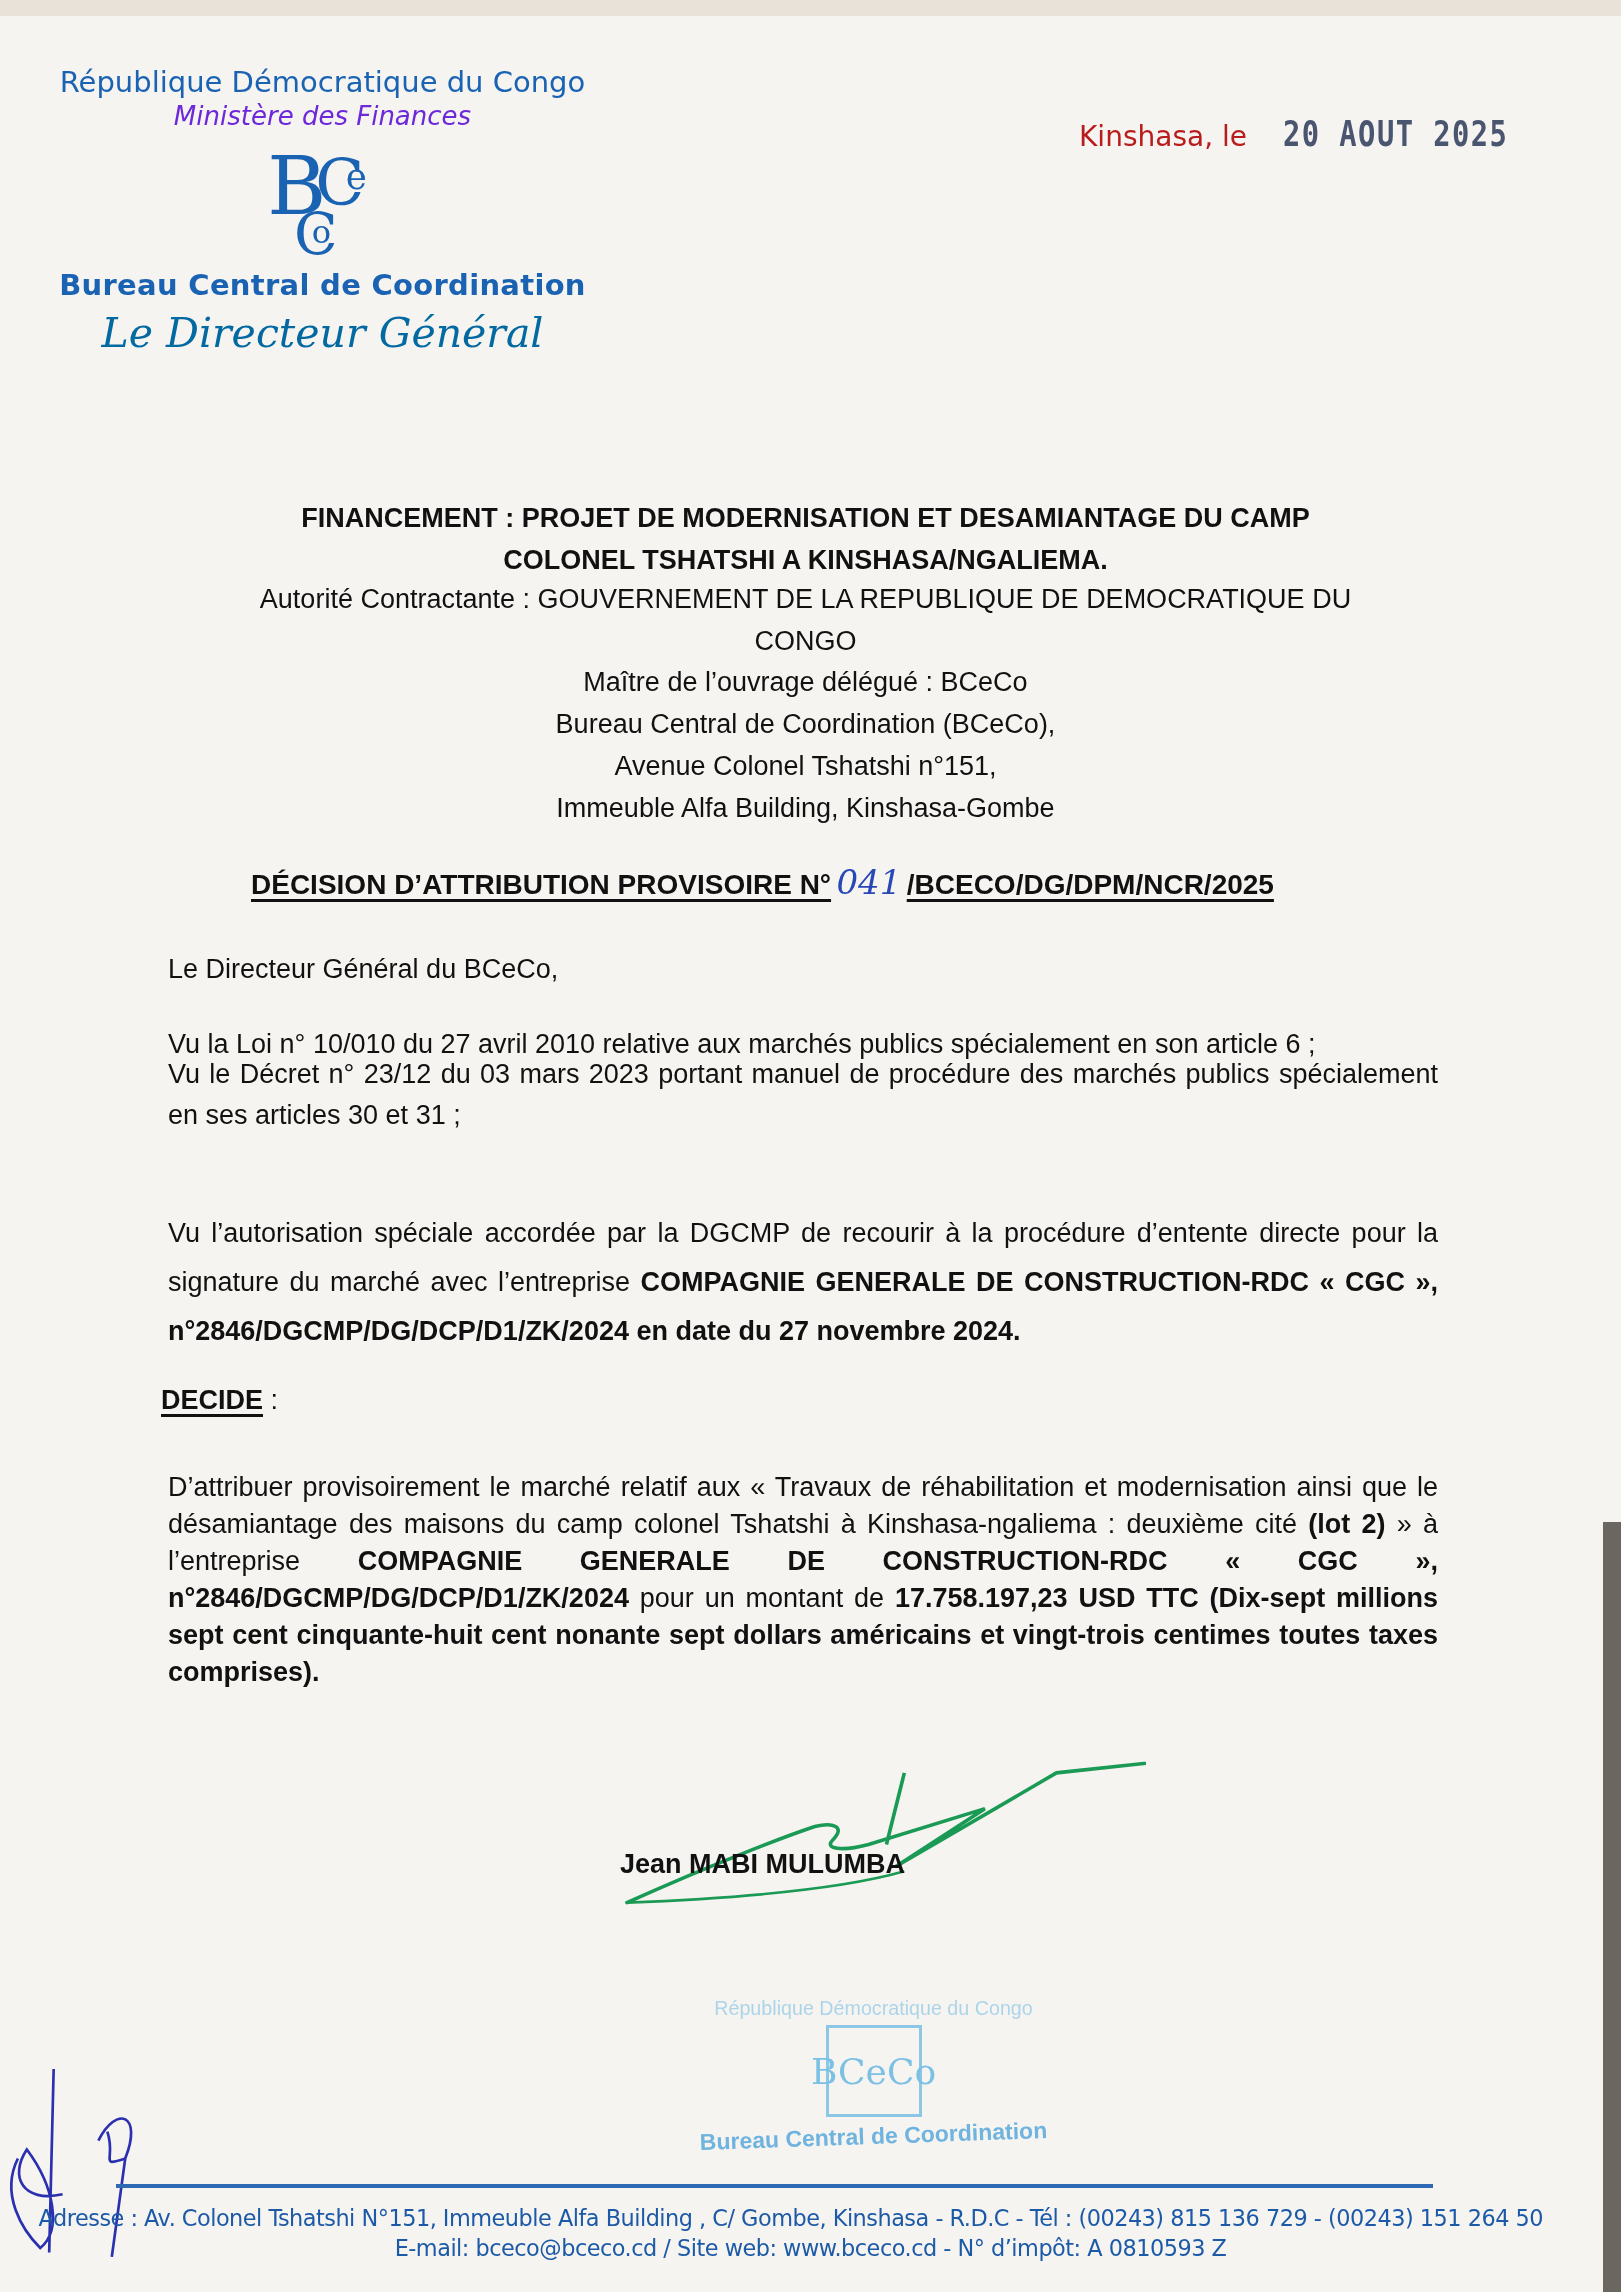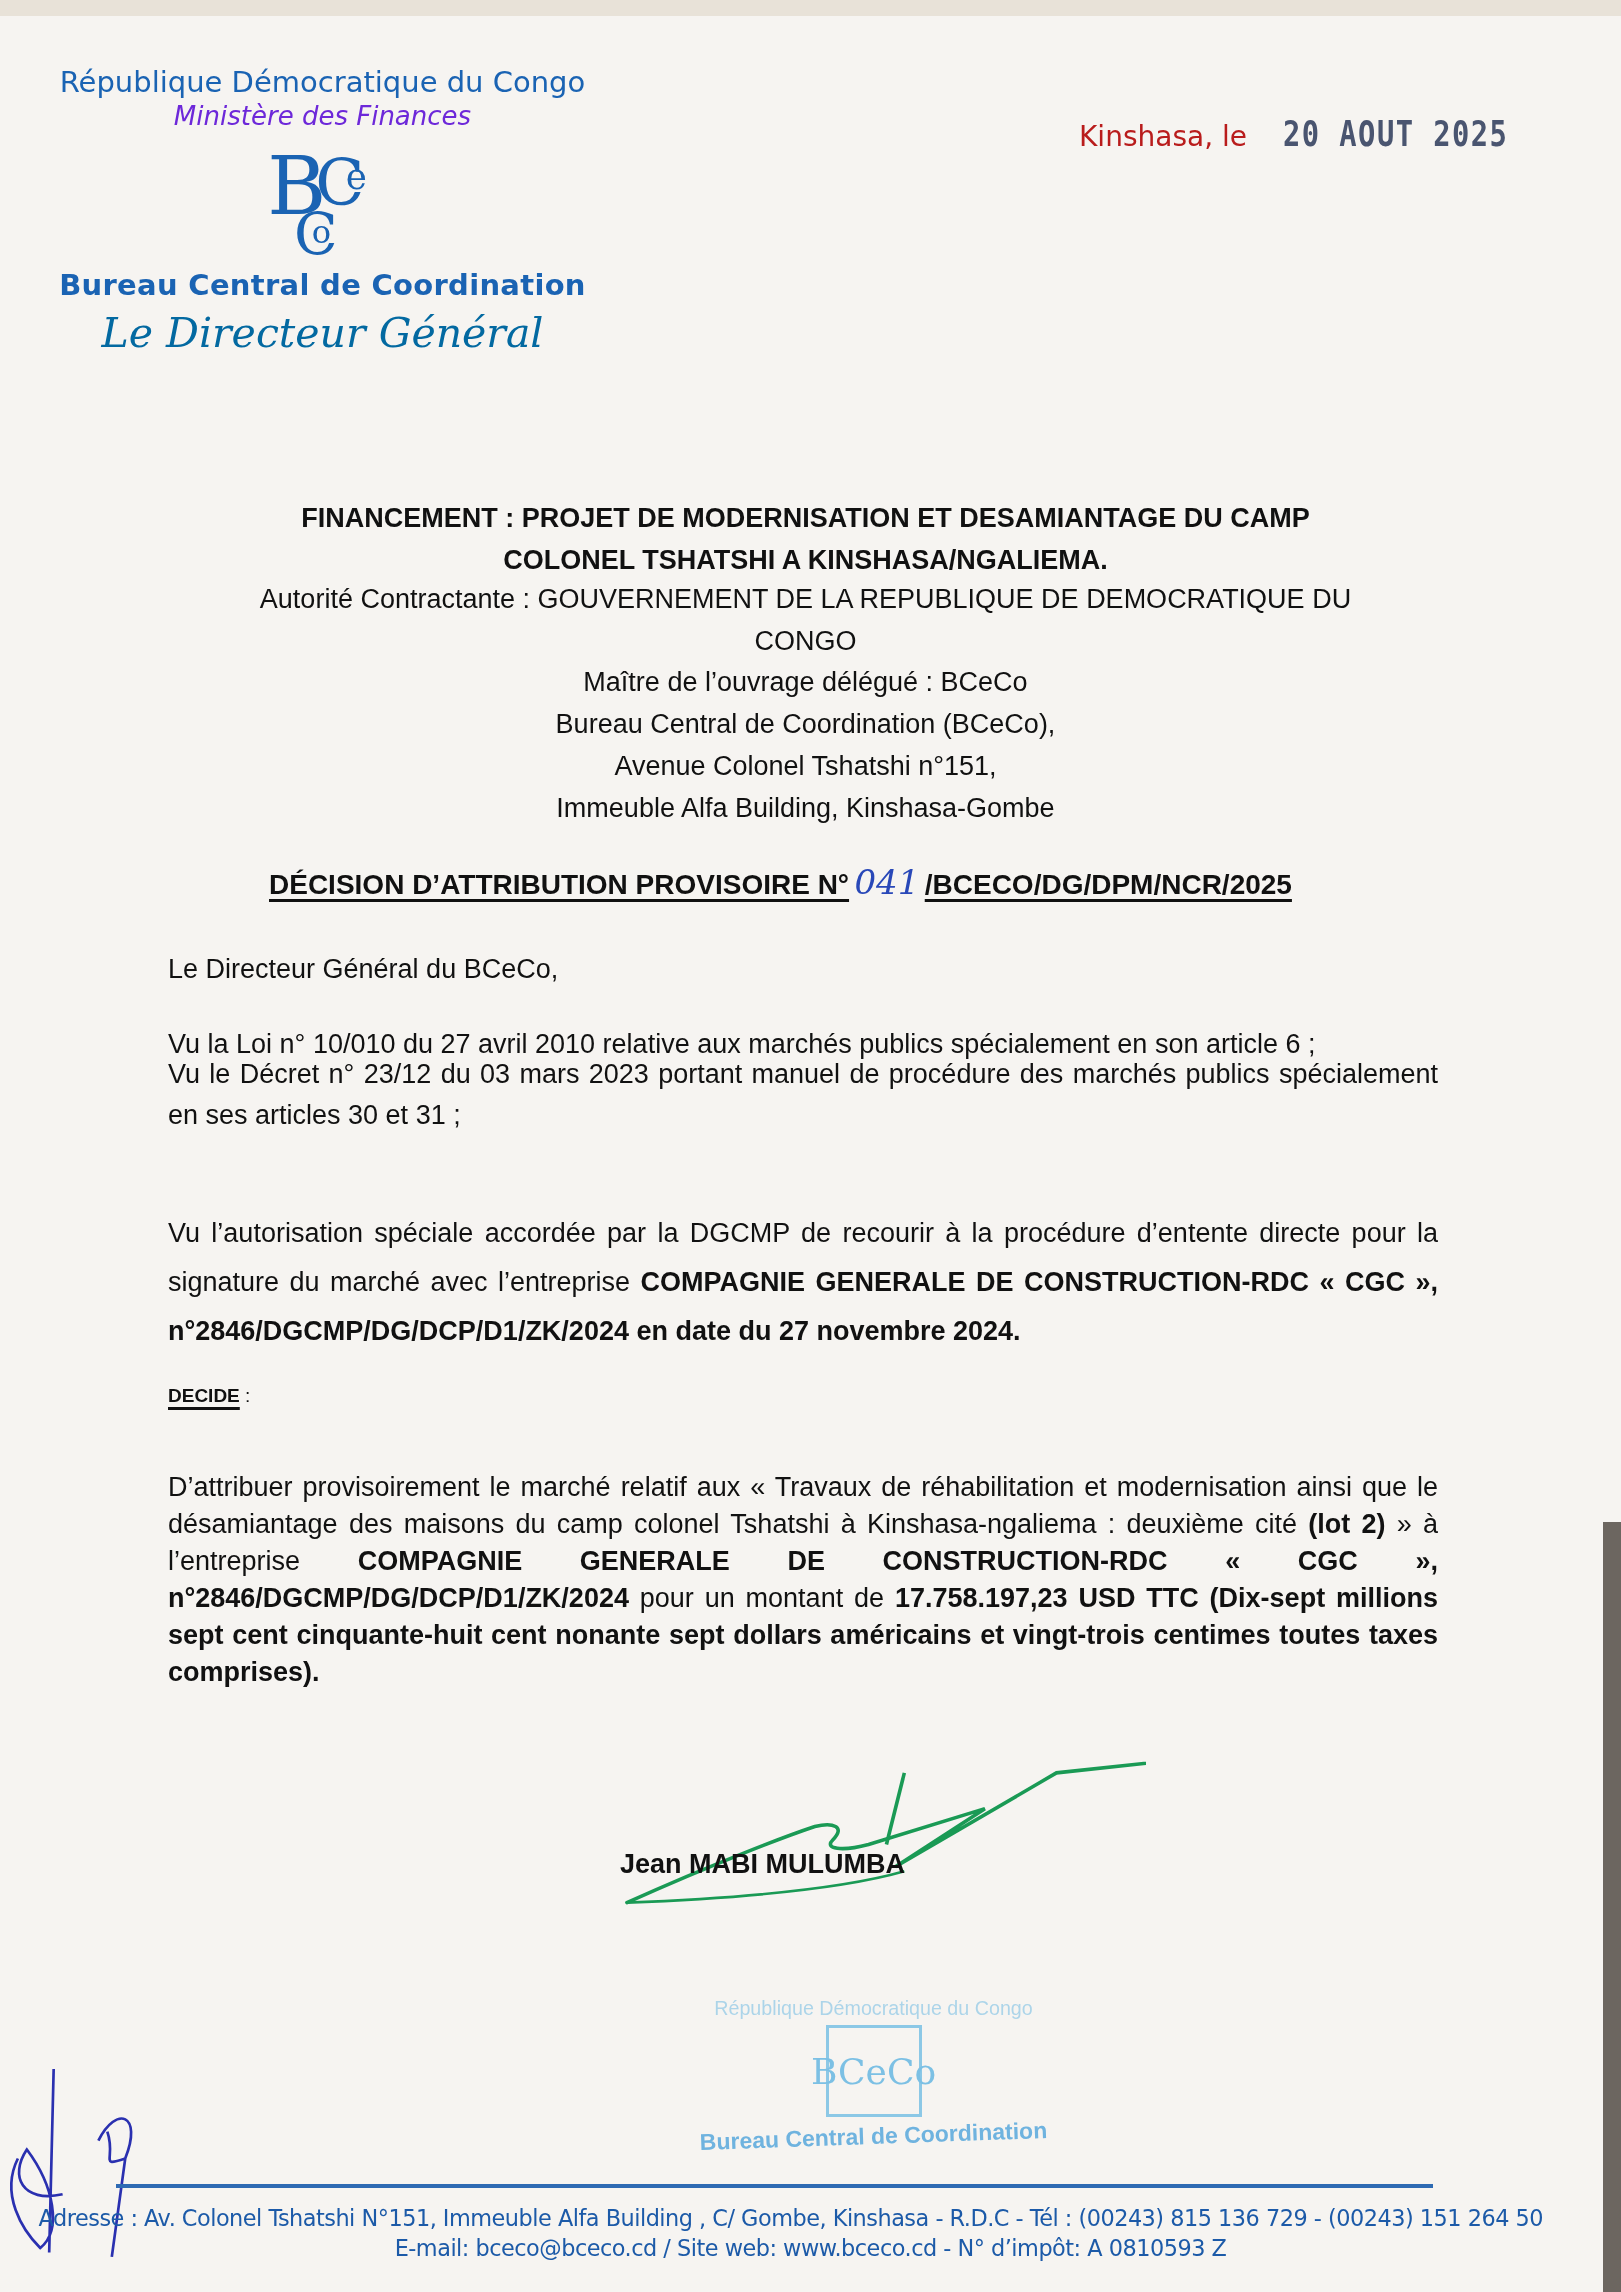--- a/index.html
+++ b/index.html
@@ -18,28 +18,28 @@
   .logo svg { display:block; }
   .bcc { font-family:"DejaVu Sans", sans-serif; font-weight:bold; font-size:29px; color:#1a63b3; margin-top:9px; letter-spacing:0.3px; }
   .dg { font-family:"DejaVu Serif", serif; font-style:italic; font-size:41px; color:#0369a1; margin-top:7.2px; }
   .dateline { position:absolute; left:1079px; top:113px; display:flex; align-items:baseline; gap:36px; }
   .dateline .kin { font-family:"DejaVu Sans", sans-serif; font-size:28px; color:#b91c1c; }
   .dateline .stamp { font-family:"DejaVu Sans Mono", monospace; font-size:36px; color:#4a5570; font-weight:bold; letter-spacing:1.8px; transform:scaleX(0.8); transform-origin:left; display:inline-block; }
   .center { position:absolute; left:134px; width:1343px; text-align:center; }
   .fin { top:497px; font-weight:bold; font-size:27px; line-height:42px; }
   .auth { top:578px; font-size:27px; line-height:42px; }
   .mo { top:661px; font-size:27px; line-height:42px; }
-  .decision { position:absolute; left:269px; top:862px; font-weight:bold; font-size:28px; text-decoration:underline; text-decoration-thickness:2.7px; text-underline-offset:5.4px; white-space:nowrap; }
+  .decision { position:absolute; left:251px; top:862px; font-weight:bold; font-size:28px; text-decoration:underline; text-decoration-thickness:2.7px; text-underline-offset:5.4px; white-space:nowrap; }
   .decision .hand { font-family:"DejaVu Serif", serif; font-style:italic; color:#2948b8; font-weight:normal; font-size:34px; text-decoration:none; display:inline-block; padding:0 5.4px; }
   .para { position:absolute; left:168px; width:1270px; font-size:27px; line-height:41px; text-align:justify; }
   .p0 { top:949px; }
   .p1 { top:1024px; }
   .p2 { top:1054px; }
   .p3 { top:1209px; line-height:49px; }
-  .decide { position:absolute; left:168px; top:1385px; font-weight:bold; font-size:19px; }
+  .decide { position:absolute; left:161px; top:1385px; font-weight:bold; font-size:27px; }
   .decide span.u { text-decoration:underline; text-decoration-thickness:2.7px; text-underline-offset:4.5px; }
   .p4 { top:1469px; line-height:37px; }
   .b { font-weight:bold; }
   .sig-area { position:absolute; left:609px; top:1746px; width:537px; height:179px; }
   .signame { position:absolute; left:620px; top:1849px; font-weight:bold; font-size:27px; }
   .stamp2 { position:absolute; left:681px; top:1997px; width:385px; text-align:center; color:#7cc0e4; }
   .stamp2 .rdc2 { font-size:19.7px; opacity:0.6; }
   .stamp2 .box { width:90px; height:86px; border:3.6px solid #8cc8e6; margin:5.4px auto; display:flex; align-items:center; justify-content:center; font-family:"DejaVu Serif", serif; font-size:36px; }
   .stamp2 .bcc2 { font-weight:bold; font-size:23px; color:#6fb3df; transform:rotate(-2deg); }
   .initials { position:absolute; left:0; top:2051px; }

